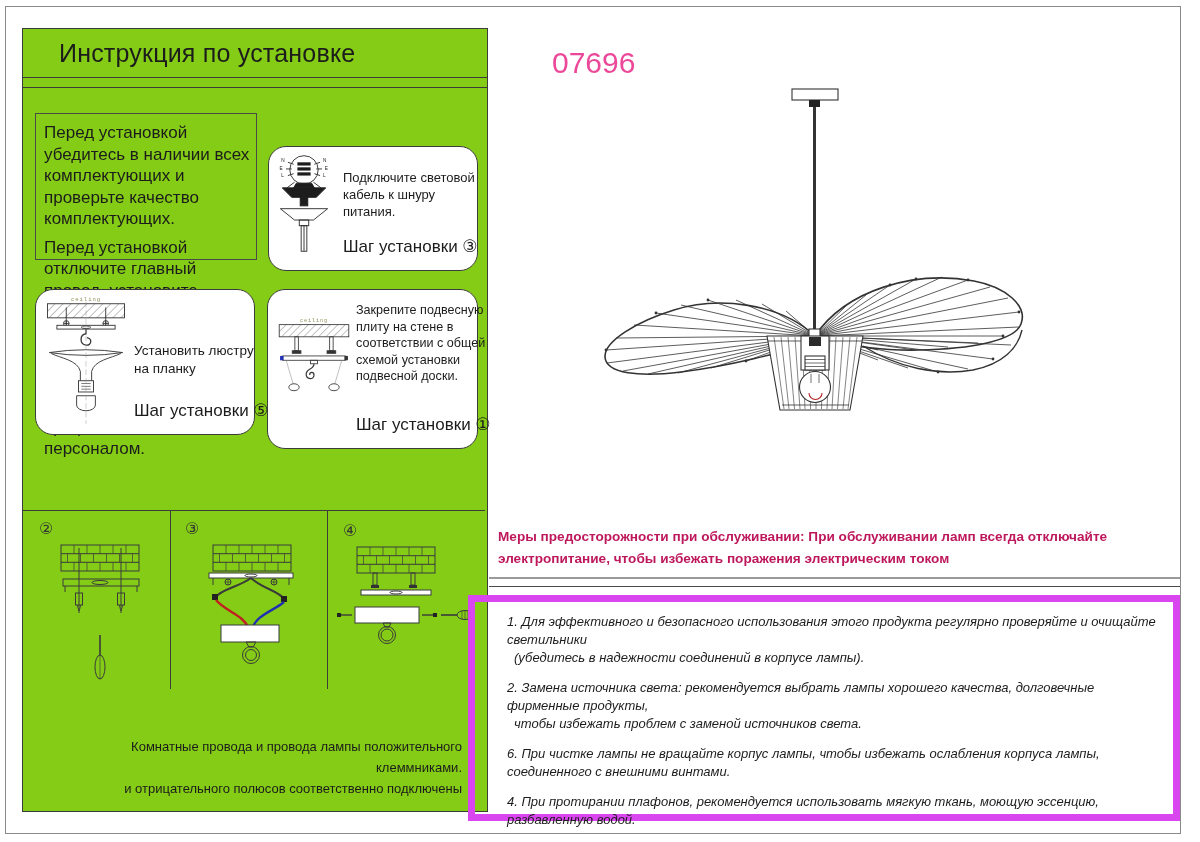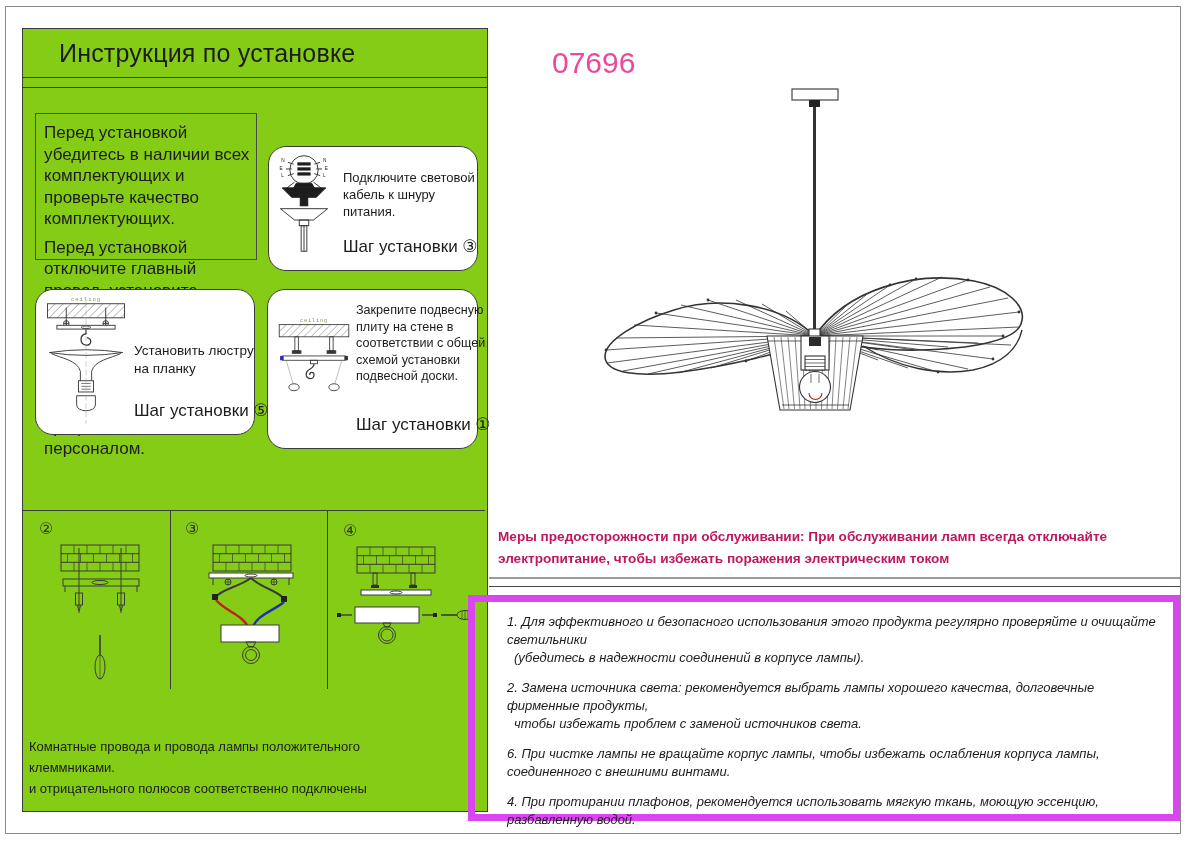--- a/index.html
+++ b/index.html
@@ -26,21 +26,21 @@
   .box-mount .txt-col{padding:52px 6px 8px 2px;font-size:13.5px;}
   .box-plate .txt-col{padding:12px 8px 8px 2px;font-size:12.6px;}
   .step-label{margin-top:auto;font-size:17px;padding-bottom:4px;white-space:nowrap;}
 
   .h-divider{position:absolute;left:0;top:481px;width:462px;border-top:1px solid #3c3c3c;}
   .v-divider{position:absolute;top:482px;height:178px;border-left:1px solid #3c3c3c;}
   .vd1{left:147px;} .vd2{left:304px;}
   .panel-num{position:absolute;font-size:16px;color:#333;}
   .pn2{left:16px;top:490px;} .pn3{left:162px;top:490px;} .pn4{left:320px;top:492px;}
 
-  .bottom-note{position:absolute;left:6px;top:708px;width:426px;text-align:left;
+  .bottom-note{position:absolute;left:13px;top:708px;width:426px;text-align:right;
                font-size:13px;line-height:1.6;}
 
   
   .model-number{position:absolute;left:552px;top:46px;font-size:30px;color:#ec4899;}
   .lamp-wrap{position:absolute;left:578px;top:84px;}
   .safety-note{position:absolute;left:498px;top:526px;width:680px;font-weight:bold;
                font-size:13.6px;line-height:1.62;color:#be185d;}
   .rule-a{position:absolute;left:489px;top:577px;width:691px;border-top:2px solid #9a9a9a;}
   .rule-b{position:absolute;left:489px;top:586px;width:691px;border-top:1px solid #4a4a4a;}
   .care-box{position:absolute;left:468px;top:595px;width:712px;height:226px;border:7px solid #d946ef;

